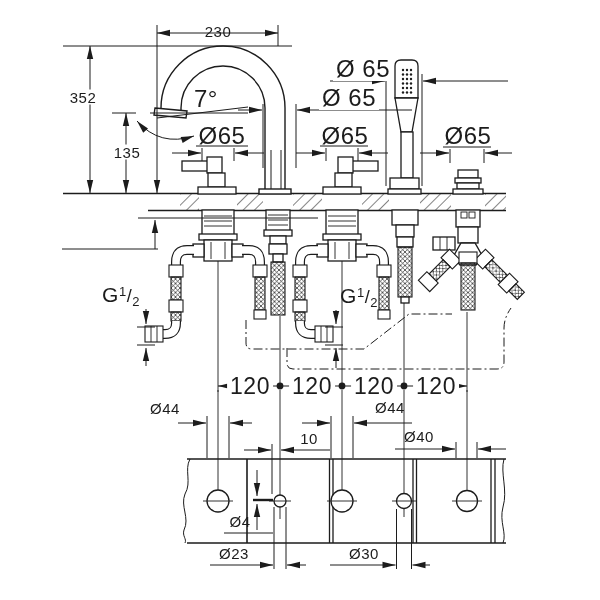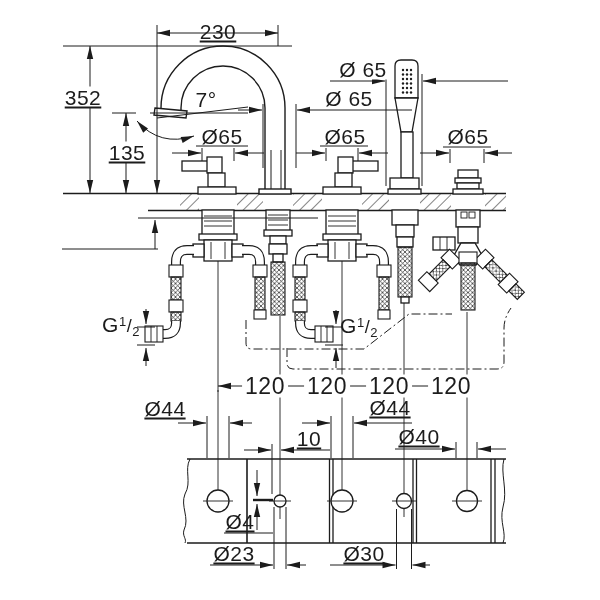--- a/index.html
+++ b/index.html
@@ -1,24 +1,24 @@
 <!DOCTYPE html>
 <html><head>
 <meta charset="utf-8">
 <style>
   html,body{margin:0;padding:0;background:#fff;}
   .stage{position:relative;width:600px;height:600px;background:#fff;
          font-family:"Liberation Sans",sans-serif;color:#1c1c1c;overflow:hidden;}
   .stage svg{position:absolute;left:0;top:0;}
   .lbl{position:absolute;transform:translate(-50%,-50%);white-space:nowrap;
-       font-size:21px;line-height:1;letter-spacing:0.5px;}
-  .s21{font-size:21px;text-decoration:underline;}
-  .s23{font-size:23px;margin-left:15px;}
+       font-size:24px;line-height:1;letter-spacing:0.5px;}
+  .s21{font-size:15px;}
+  .s23{font-size:23px;}
   .bg{background:#fff;padding:0 3px;}
-  .g12{font-size:21px;margin-top:30px;}
+  .g12{font-size:21px;}
   .g12 sup{font-size:13px;vertical-align:6px;}
   .g12 sub{font-size:13px;vertical-align:-4px;}
   .g12 .sl{font-size:18px;}
 </style>
 </head>
 <body>
 
 <div class="stage">
 
 <svg width="600" height="600" viewBox="0 0 600 600">

